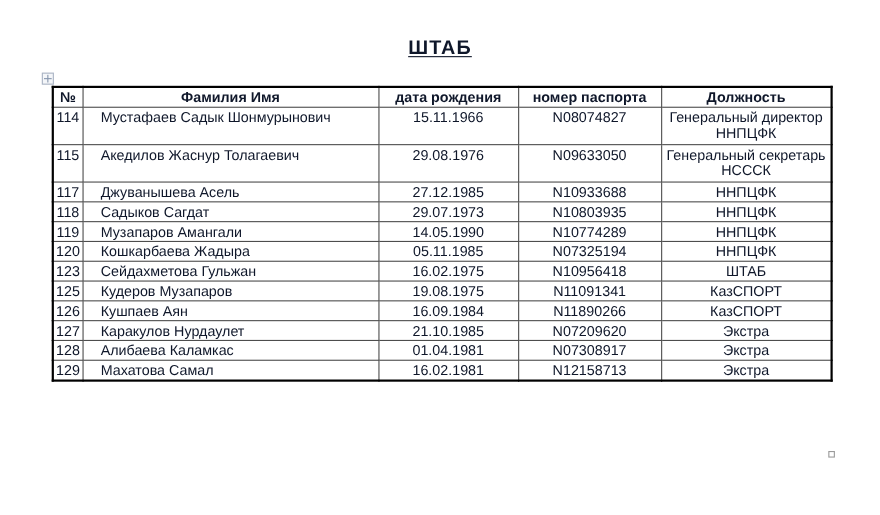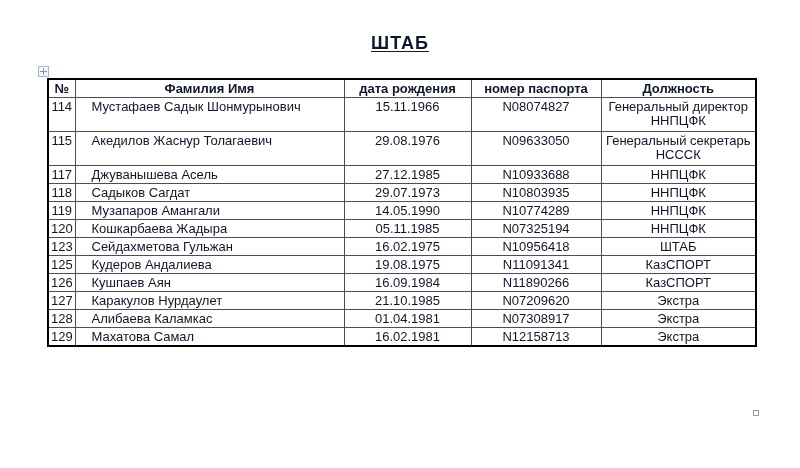--- a/index.html
+++ b/index.html
@@ -163,21 +163,21 @@
   </tr>
         <tr>
     <td class="cell-num">123</td>
     <td class="cell-name">Сейдахметова Гульжан</td>
     <td class="cell-dob">16.02.1975</td>
     <td class="cell-passport">N10956418</td>
     <td class="cell-position">ШТАБ</td>
   </tr>
         <tr>
     <td class="cell-num">125</td>
-    <td class="cell-name">Кудеров Андалиева</td>
+    <td class="cell-name">Кудеров Музапаров</td>
     <td class="cell-dob">19.08.1975</td>
     <td class="cell-passport">N11091341</td>
     <td class="cell-position">КазСПОРТ</td>
   </tr>
         <tr>
     <td class="cell-num">126</td>
     <td class="cell-name">Кушпаев Аян</td>
     <td class="cell-dob">16.09.1984</td>
     <td class="cell-passport">N11890266</td>
     <td class="cell-position">КазСПОРТ</td>

